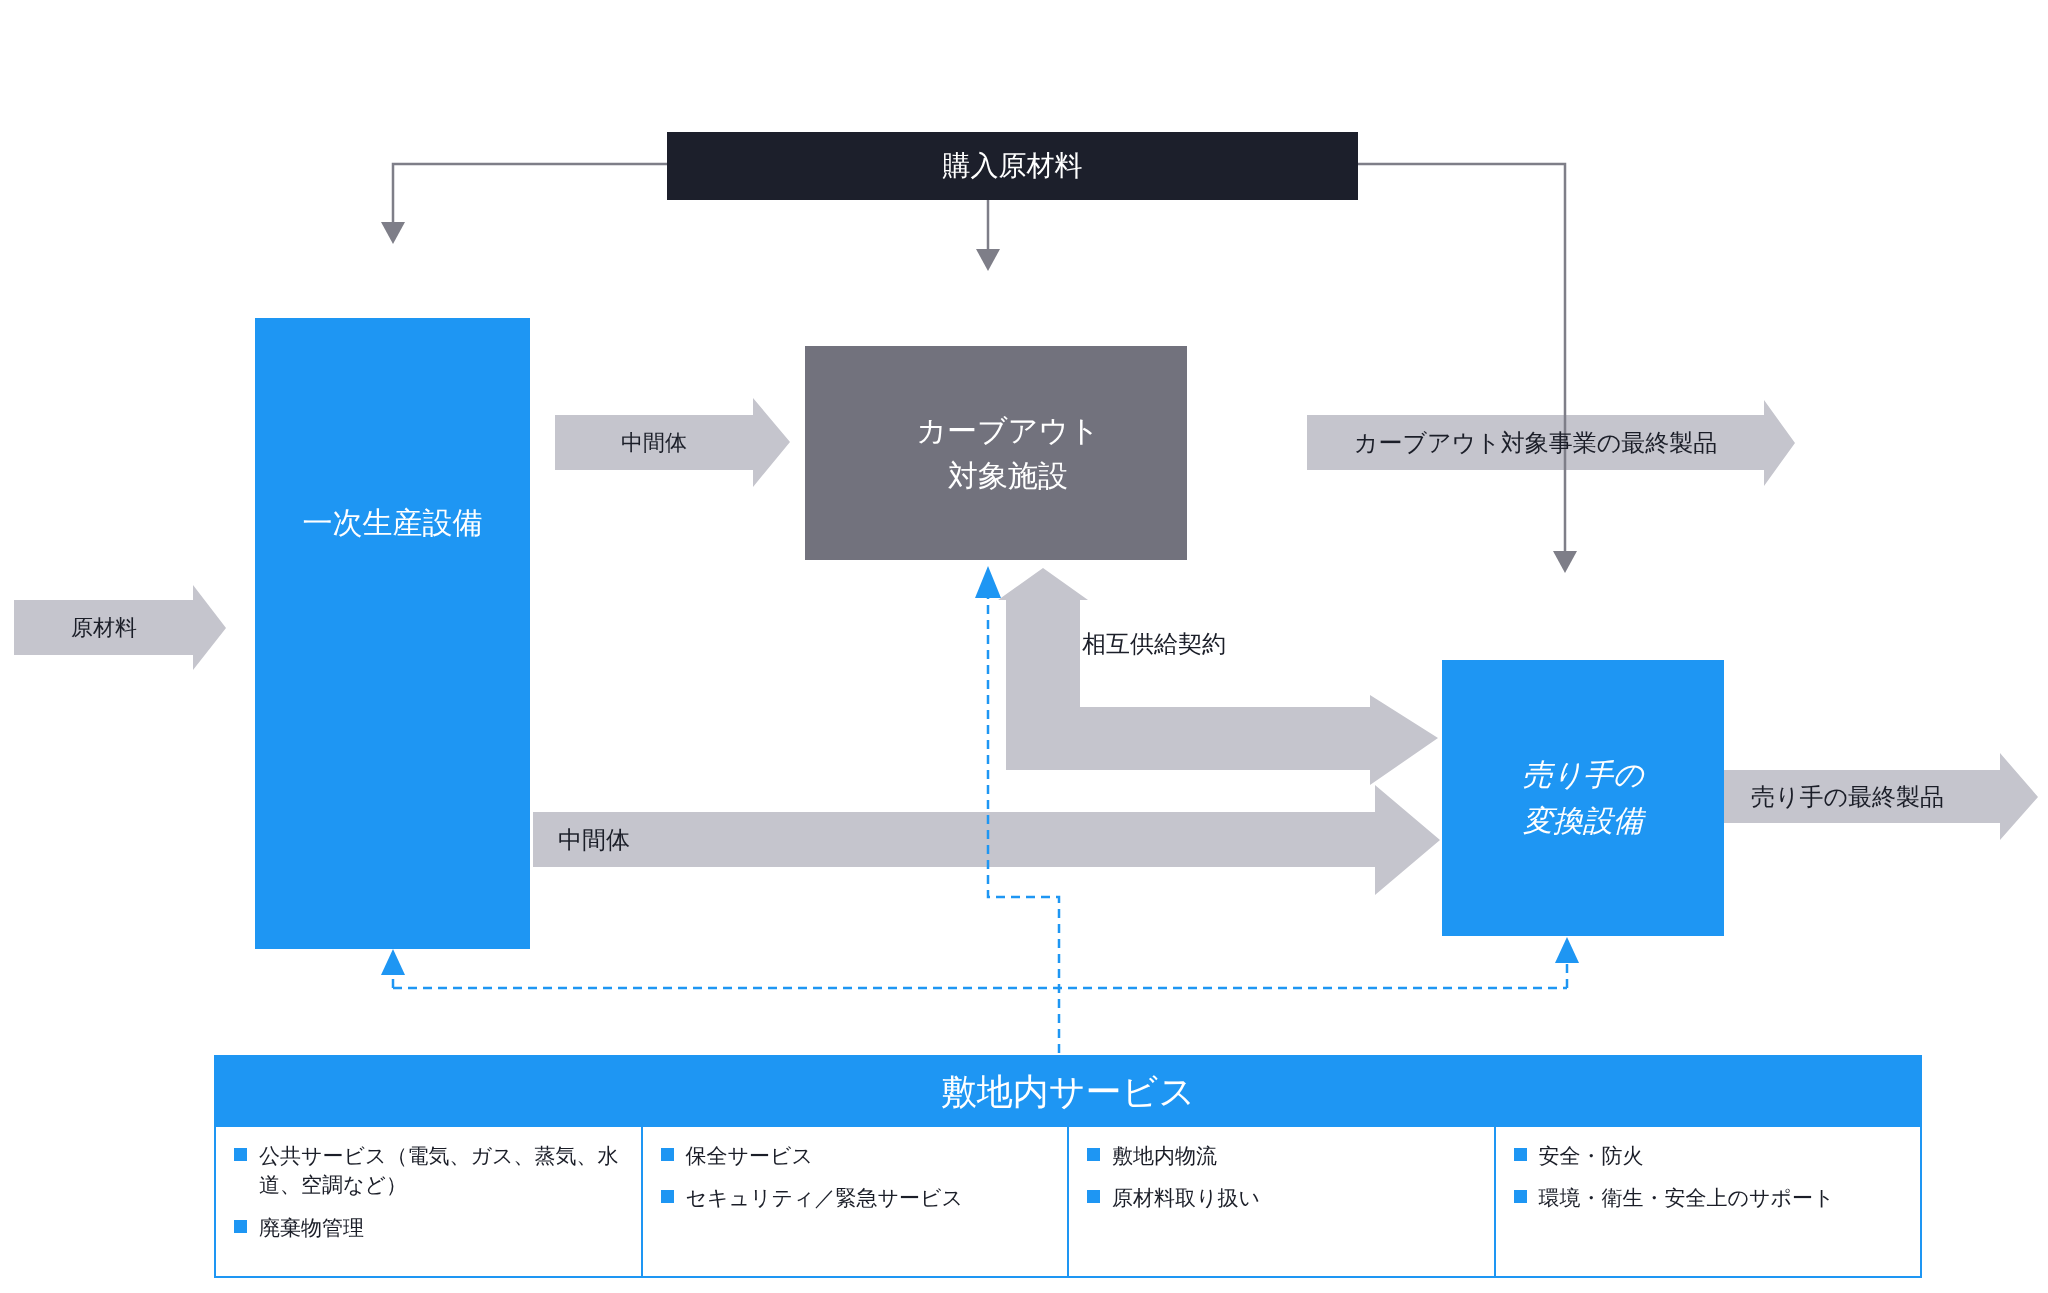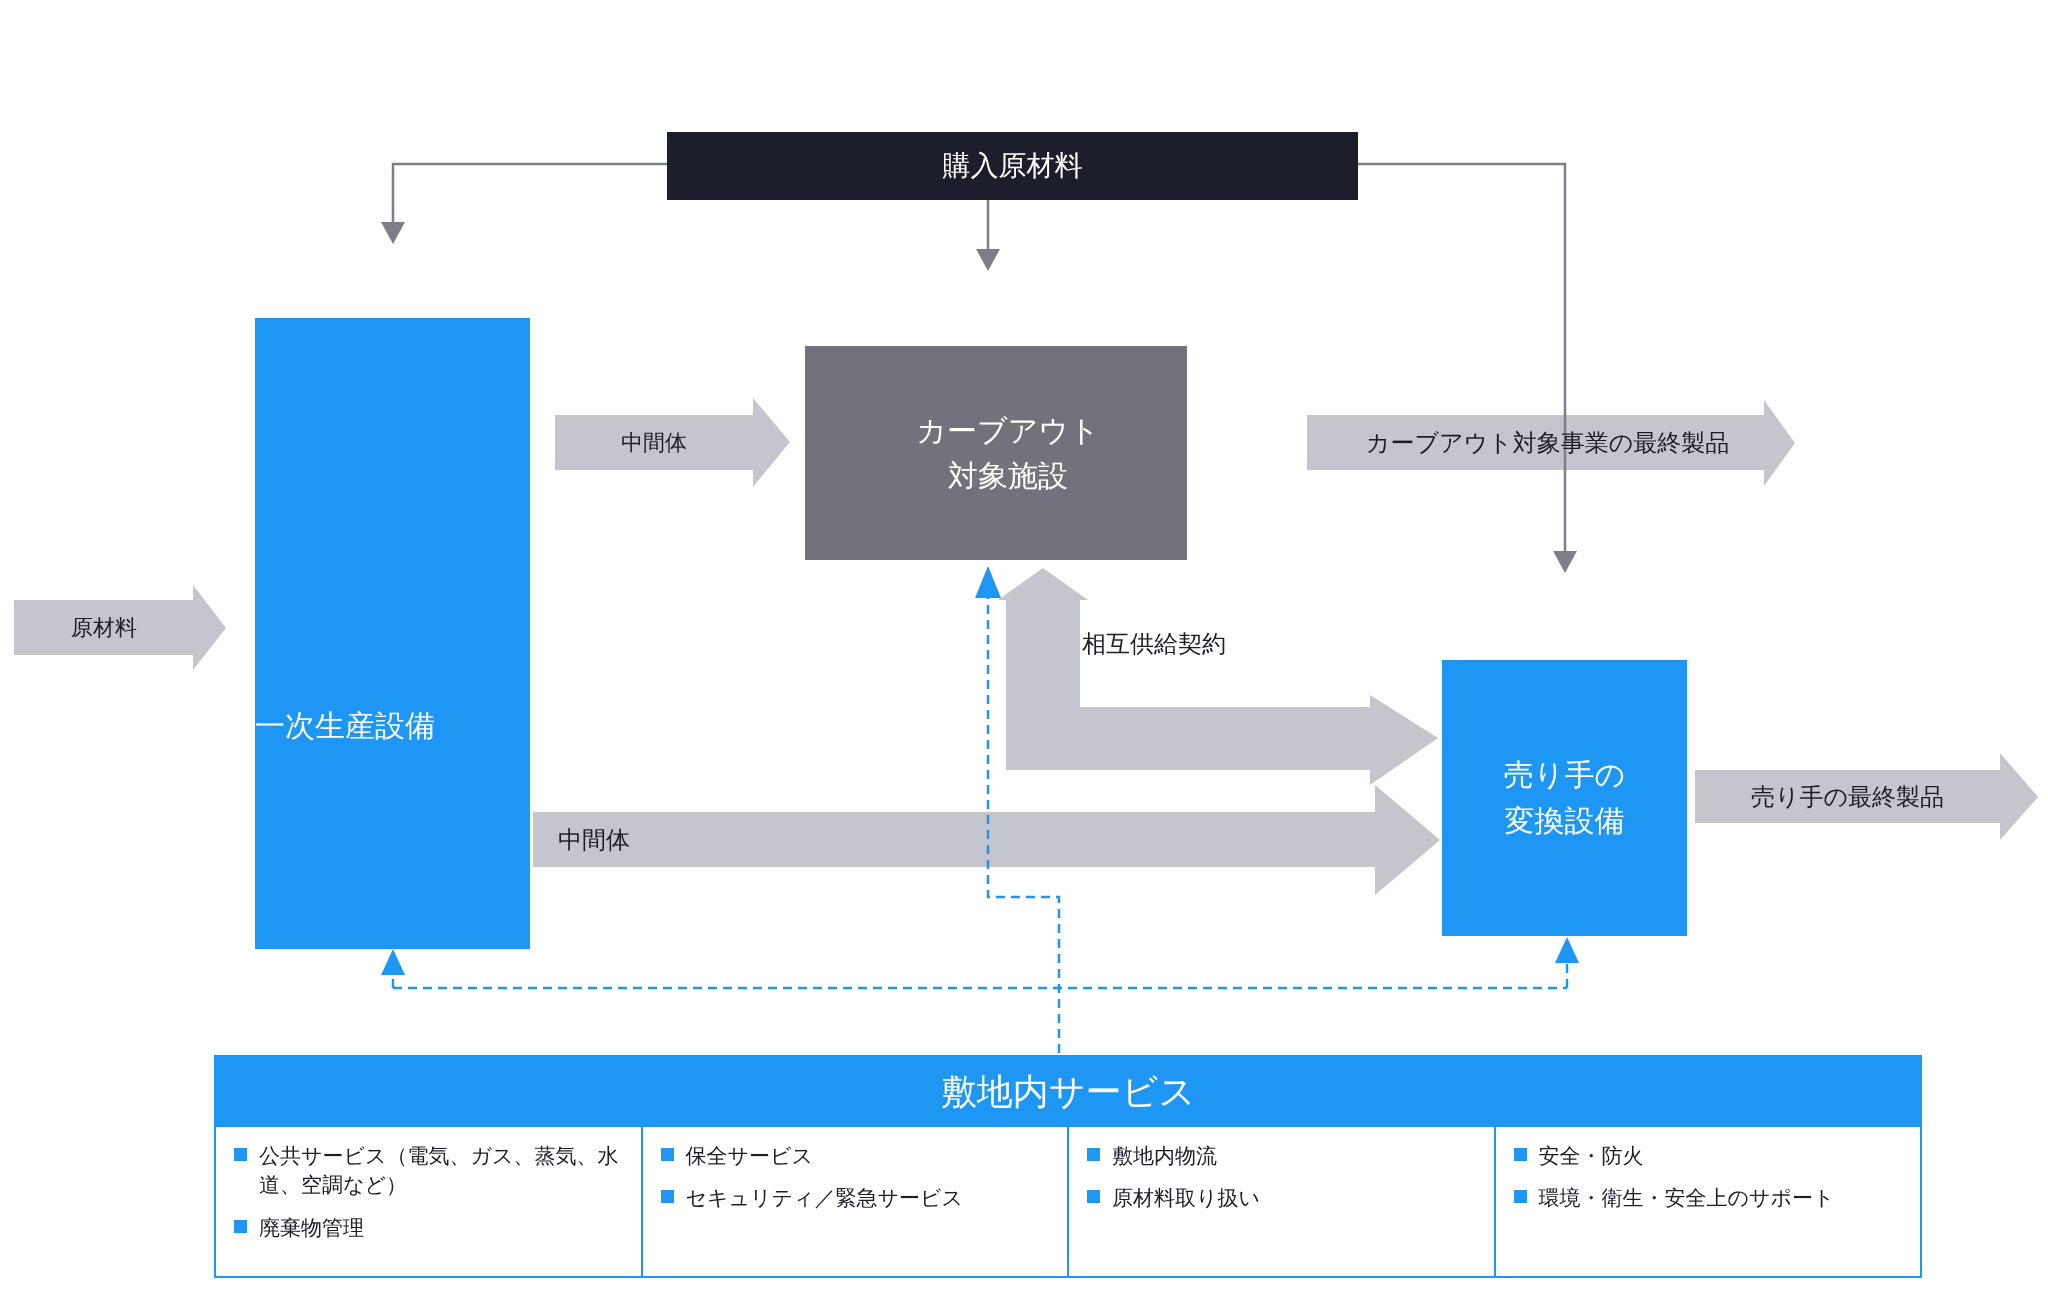--- a/index.html
+++ b/index.html
@@ -12,28 +12,28 @@
   svg.overlay{position:absolute;left:0;top:0;width:2048px;height:1293px;}
 
   
   .node{display:flex;align-items:center;justify-content:center;text-align:right;box-sizing:border-box;}
   #box-purchased{left:667px;top:132px;width:691px;height:68px;background:#1c1f2b;color:#fff;font-size:28px;}
   #box-primary{left:255px;top:318px;width:275px;height:631px;background:#1e96f3;color:#fff;}
   #box-primary .ttl{font-size:30px;margin-top:185px;}
   #box-primary .sub{font-size:22px;line-height:1.45;margin-top:16px;}
   #box-carveout{left:805px;top:346px;width:382px;height:214px;background:#72727d;color:#fff;
     font-size:30px;line-height:1.5;flex-direction:column;padding-left:24px;}
-  #box-seller{left:1442px;top:660px;width:245px;height:276px;background:#1e96f3;color:#fff;
-    font-size:30px;line-height:1.55;flex-direction:column;}
+  #box-seller{left:1442px;top:660px;width:282px;height:276px;background:#1e96f3;color:#fff;
+    font-size:30px;line-height:1.55;flex-direction:column;font-style:italic;}
 
   
   .arrow-label{display:flex;align-items:center;justify-content:center;color:#1b1e28;}
   #lbl-raw{left:14px;top:600px;width:180px;height:55px;font-size:22px;}
   #lbl-int-top{left:555px;top:415px;width:198px;height:55px;font-size:22px;}
-  #lbl-carveout-final{left:1307px;top:415px;width:457px;height:55px;font-size:24px;margin-left:12px;}
+  #lbl-carveout-final{left:1307px;top:415px;width:457px;height:55px;font-size:24px;}
   #lbl-mutual{left:1082px;top:628px;font-size:24px;}
   #lbl-int-bottom{left:558px;top:812px;height:55px;font-size:24px;justify-content:flex-start;}
   #lbl-seller-final{left:1695px;top:770px;width:305px;height:53px;font-size:24px;}
 
   
   #services{left:214px;top:1055px;width:1708px;height:223px;border:2px solid #1e96f3;box-sizing:border-box;
     display:flex;flex-direction:column;background:#fff;}
   #services .hdr{height:70px;flex:0 0 70px;background:#1e96f3;color:#fff;font-size:36px;
     display:flex;align-items:center;justify-content:center;}
   #services .cols{flex:1;display:flex;}
@@ -70,21 +70,21 @@
     <polygon fill="#1e96f3" points="393,949 381,975 405,975"></polygon>
     <line x1="1567" y1="988" x2="1567" y2="962" stroke="#1e96f3" stroke-width="2.5" stroke-dasharray="9 6"></line>
     <polygon fill="#1e96f3" points="1567,937 1555,963 1579,963"></polygon>
   </svg>
 
 
   <div class="abs node" id="box-purchased">
     <span>購入原材料</span>
   </div>
 
-  <div class="abs node" id="box-primary" style="flex-direction:row;justify-content:flex-start;">
+  <div class="abs node" id="box-primary" style="flex-direction:column;justify-content:flex-start;">
     <div class="ttl">一次生産設備</div>
   </div>
 
   <div class="abs node" id="box-carveout">
     <div>カーブアウト</div>
     <div>対象施設</div>
   </div>
 
   <div class="abs node" id="box-seller">
     <div>売り手の</div>

